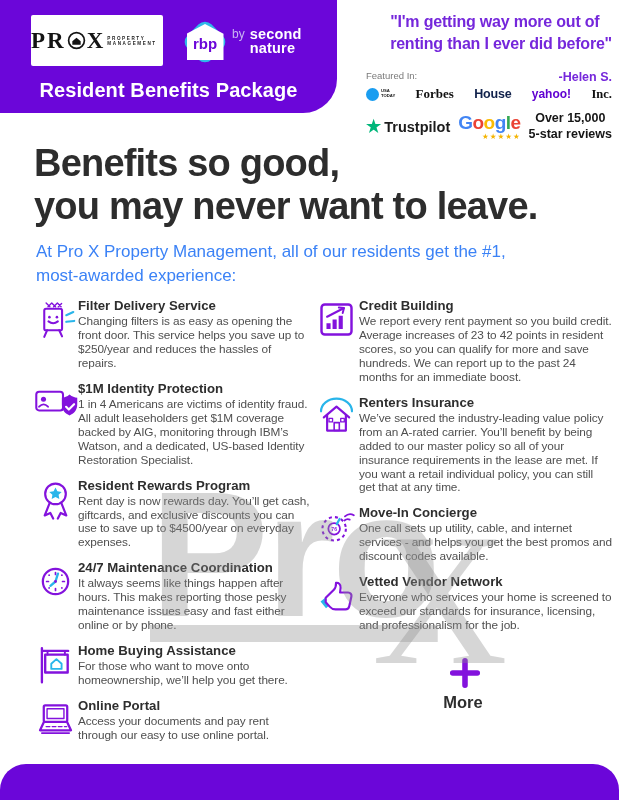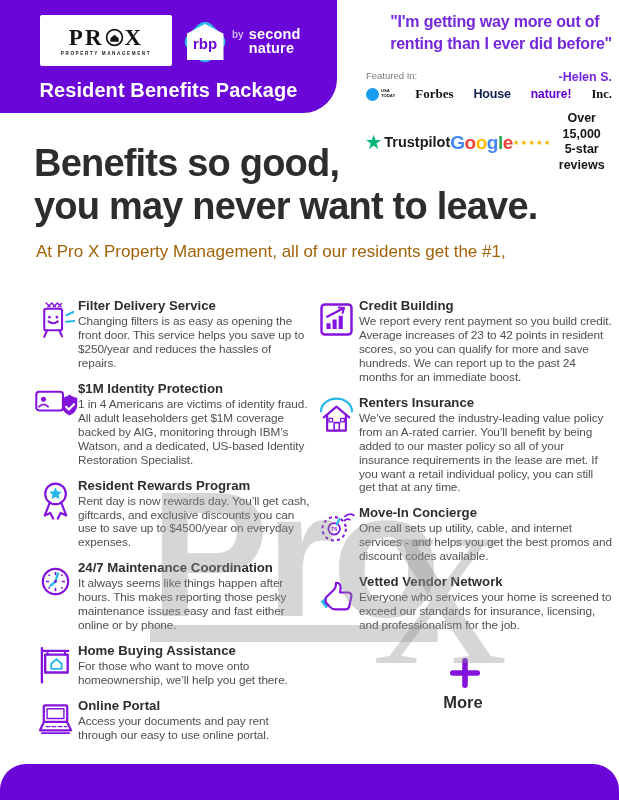--- a/index.html
+++ b/index.html
@@ -2,36 +2,36 @@
 <html><head>
 <meta charset="utf-8">
 <style>
   html,body{margin:0;padding:0;background:#fff;}
   .page{position:relative;width:619px;height:800px;background:#fff;overflow:hidden;
         font-family:"Liberation Sans",sans-serif;-webkit-font-smoothing:antialiased;}
 
   
   .header{position:absolute;left:0;top:0;width:337px;height:113px;background:#6B06D9;
           border-radius:0 0 34px 0;}
-  .logo-card{position:absolute;left:40px;top:15px;width:132px;height:51px;background:#fff;
-             border-radius:2px;display:flex;flex-direction:column;align-items:center;
+  .logo-card{position:absolute;left:31px;top:15px;width:132px;height:51px;background:#fff;
+             border-radius:2px;display:flex;flex-direction:row;align-items:center;
              justify-content:center;gap:2px;}
   .logo-row{font-family:"Liberation Serif",serif;font-weight:700;font-size:23px;
             letter-spacing:2px;color:#141414;display:flex;align-items:center;gap:1px;line-height:1;}
   .emblem{width:19px;height:19px;display:inline-flex;}
   .emblem svg{width:100%;height:100%;}
   .logo-sub{font-size:4.6px;letter-spacing:1.6px;color:#222;font-weight:700;}
   .rbp{position:absolute;left:183px;top:20px;display:flex;align-items:center;gap:5px;}
   .rbp-mark{position:relative;width:44px;height:44px;flex:none;}
   .rbp-diamond{position:absolute;inset:5px;background:#2FB9E9;border-radius:9px;transform:rotate(45deg);}
   .rbp-house{position:absolute;left:3.5px;right:3.5px;top:4px;bottom:4px;background:#fff;
              clip-path:polygon(50% 0,100% 27%,100% 100%,0 100%,0 27%);}
   .rbp-text{position:absolute;left:0;right:0;top:50%;transform:translateY(-40%);text-align:center;
             color:#6B06D9;font-weight:700;font-size:15px;line-height:1;}
-  .rbp-by{color:#C9B4F2;font-size:10px;font-weight:700;margin-top:-16px;}
+  .rbp-by{color:#C9B4F2;font-size:12px;font-weight:400;margin-top:-16px;}
   .rbp-brand{color:#fff;font-weight:700;font-size:14.5px;line-height:.95;letter-spacing:.2px;}
   .banner-title{position:absolute;left:0;top:79px;width:337px;text-align:center;color:#fff;
                 font-weight:700;font-size:20px;letter-spacing:.1px;}
 
   
   .testimonial{position:absolute;right:7px;top:11px;display:flex;flex-direction:column;align-items:flex-start;}
   .quote-line{color:#7527DB;font-weight:700;font-size:16px;line-height:1.35;letter-spacing:-.2px;white-space:nowrap;}
   .attribution{align-self:flex-end;color:#7527DB;font-weight:700;font-size:12.5px;margin-top:16px;}
   .press{position:absolute;left:366px;top:70px;width:246px;}
   .featured{font-size:9.5px;color:#7a7a7a;}
@@ -39,29 +39,29 @@
   .usat{display:flex;align-items:center;gap:2px;}
   .usat-dot{width:13px;height:13px;border-radius:50%;background:#1A9DF0;}
   .usat-txt{display:flex;flex-direction:column;font-size:4.2px;font-weight:700;color:#111;line-height:1.15;}
   .forbes{font-family:"Liberation Serif",serif;font-weight:700;font-size:13px;color:#111;}
   .house{font-weight:800;font-size:12.5px;color:#10214b;letter-spacing:-.2px;}
   .yahoo{font-weight:800;font-size:12px;color:#6001D2;}
   .inc{font-family:"Liberation Serif",serif;font-weight:700;font-size:12.5px;color:#111;}
   .trust-row{display:flex;align-items:center;justify-content:space-between;margin-top:9px;}
   .trustpilot{display:flex;align-items:center;gap:3px;font-size:14.5px;font-weight:700;color:#1b1b1b;}
   .tp-star{color:#00B67A;font-size:17px;line-height:1;}
-  .google{display:flex;flex-direction:row;align-items:center;line-height:1;}
+  .google{display:flex;flex-direction:column;align-items:flex-end;line-height:1;}
   #google-word{font-size:19px;font-weight:700;letter-spacing:-.5px;}
   .g-stars{color:#F4B400;font-size:7.5px;letter-spacing:1px;margin-top:1px;}
   .reviews{font-size:12.5px;font-weight:700;color:#161616;text-align:center;line-height:1.25;}
 
   
   .headline{position:absolute;left:34px;top:142px;font-weight:700;font-size:38px;
             letter-spacing:-.8px;color:#2D2D2D;line-height:1.13;white-space:nowrap;}
-  .subhead{position:absolute;left:36px;top:240px;font-size:17px;color:#a16207;line-height:1.42;white-space:nowrap;}
+  .subhead{position:absolute;left:36px;top:240px;font-size:17px;color:#3b82f6;line-height:1.42;white-space:nowrap;}
 
   
   .col{position:absolute;display:flex;flex-direction:column;gap:9px;z-index:1;}
   .col-left{left:33px;top:297px;width:277px;}
   .col-right{left:314px;top:297px;width:298px;}
   .benefit{display:flex;gap:0;}
   .bicon{width:45px;height:45px;flex:none;}
   .bicon svg{width:100%;height:100%;}
   .btxt{padding-top:1px;}
   .b-title{font-size:13.2px;font-weight:700;color:#2E2E2E;margin-bottom:2px;line-height:1.15;}
@@ -124,21 +124,21 @@
     <div class="press-row">
       <span class="usat">
         <span class="usat-dot"></span>
         <span class="usat-txt">
           <span>USA</span>
           <span>TODAY</span>
         </span>
       </span>
       <span class="forbes">Forbes</span>
       <span class="house">House</span>
-      <span class="yahoo">nature!</span>
+      <span class="yahoo">yahoo!</span>
       <span class="inc">Inc.</span>
     </div>
     <div class="trust-row">
       <span class="trustpilot">
         <span class="tp-star">★</span>
         <span>Trustpilot</span>
       </span>
       <span class="google">
         <span id="google-word"><span style="color: rgb(66, 133, 244);">G</span><span style="color: rgb(234, 67, 53);">o</span><span style="color: rgb(251, 188, 5);">o</span><span style="color: rgb(66, 133, 244);">g</span><span style="color: rgb(52, 168, 83);">l</span><span style="color: rgb(234, 67, 53);">e</span></span>
         <span class="g-stars">★★★★★</span>
@@ -149,20 +149,21 @@
       </span>
     </div>
   </div>
 
   <div class="headline">
     <div>Benefits so good,</div>
     <div>you may never want to leave.</div>
   </div>
   <div class="subhead">
     <div>At Pro X Property Management, all of our residents get the #1,</div>
+    <div>most-awarded experience:</div>
   </div>
 
   <div class="col col-left" id="col-left">
       <div class="benefit">
         <div class="bicon"><svg viewBox="0 0 48 48" fill="none">
             <g stroke="#8312DD" stroke-width="2.2" stroke-linecap="round" stroke-linejoin="round">
               <rect x="12" y="12.5" width="19" height="23" rx="2"></rect>
               <path d="M14 6.5l4 4M20 6.5l-4 4M20 6.5l4 4M26 6.5l-4 4M26 6.5l4 4M30.5 7l-3.5 3.5" stroke-width="1.5"></path>
               <path d="M16.5 26q5 4 10 0"></path>
               <path d="M15 35.5L12 42.5M28 35.5L31 42"></path>

